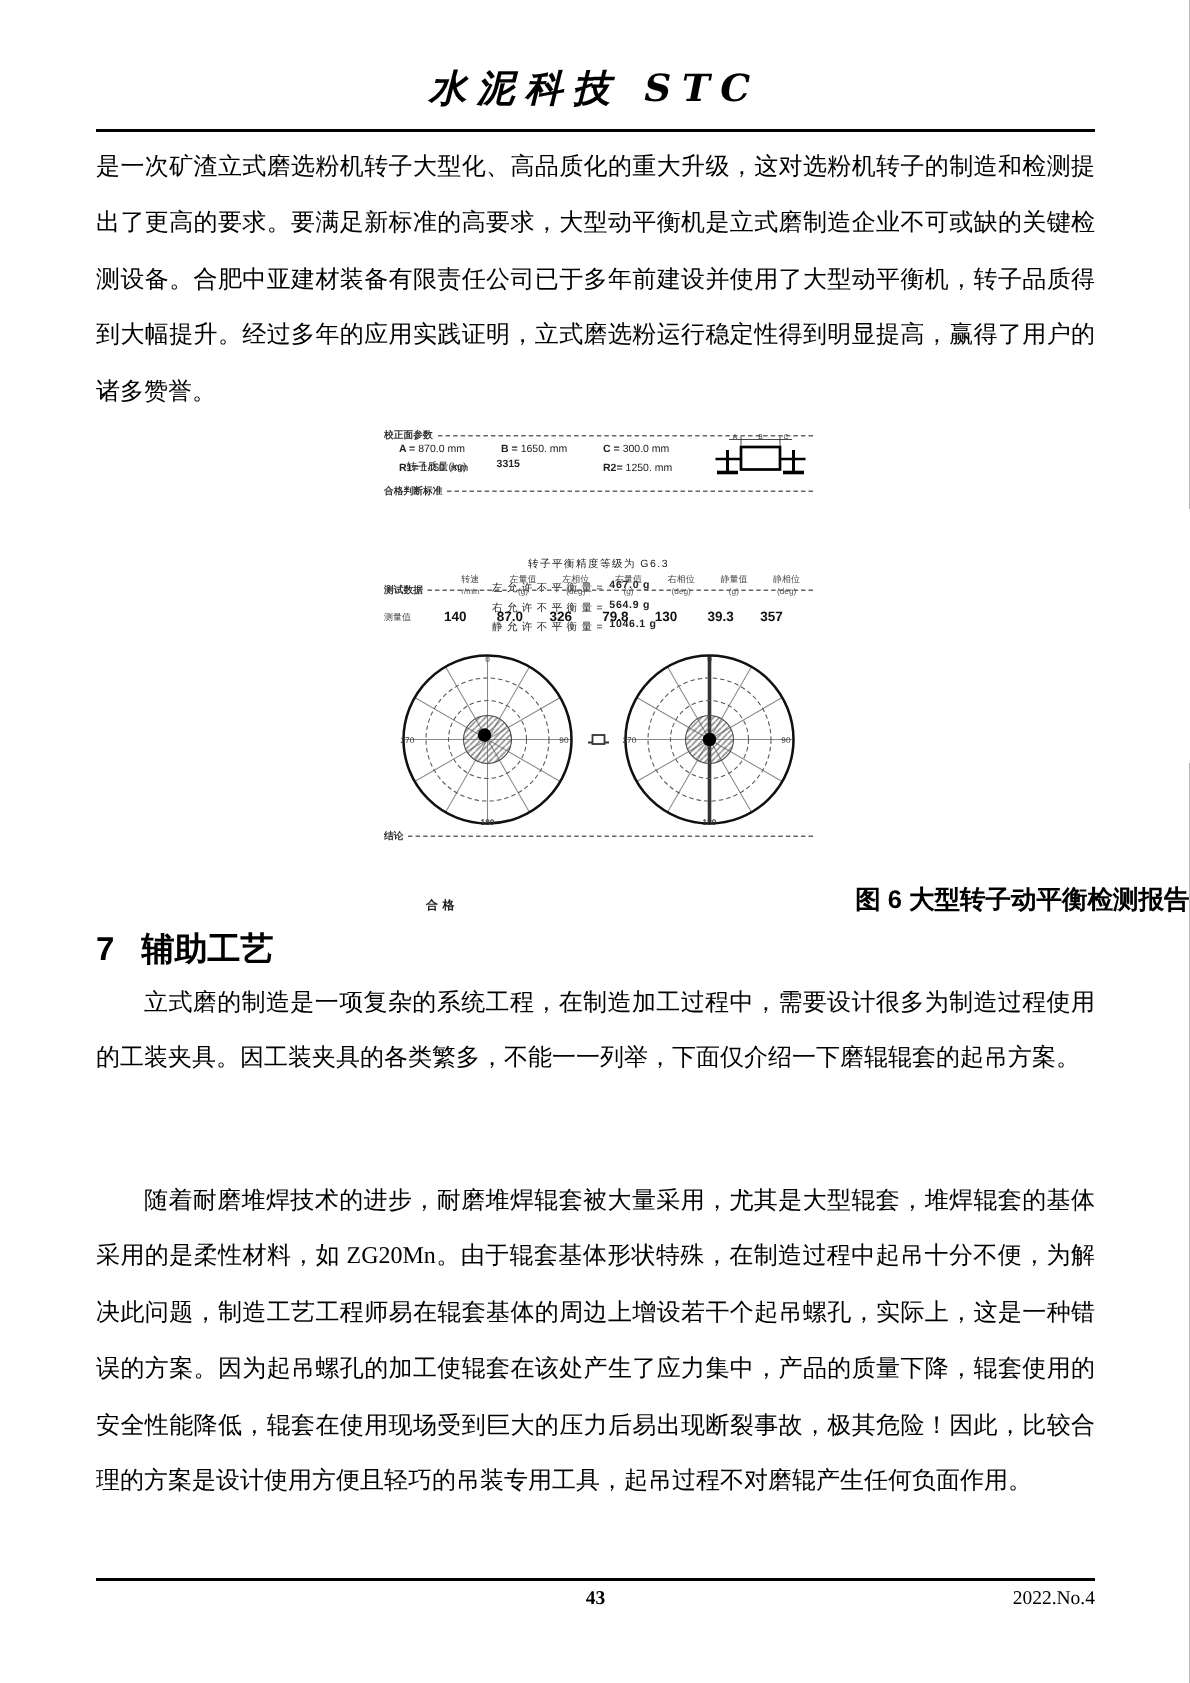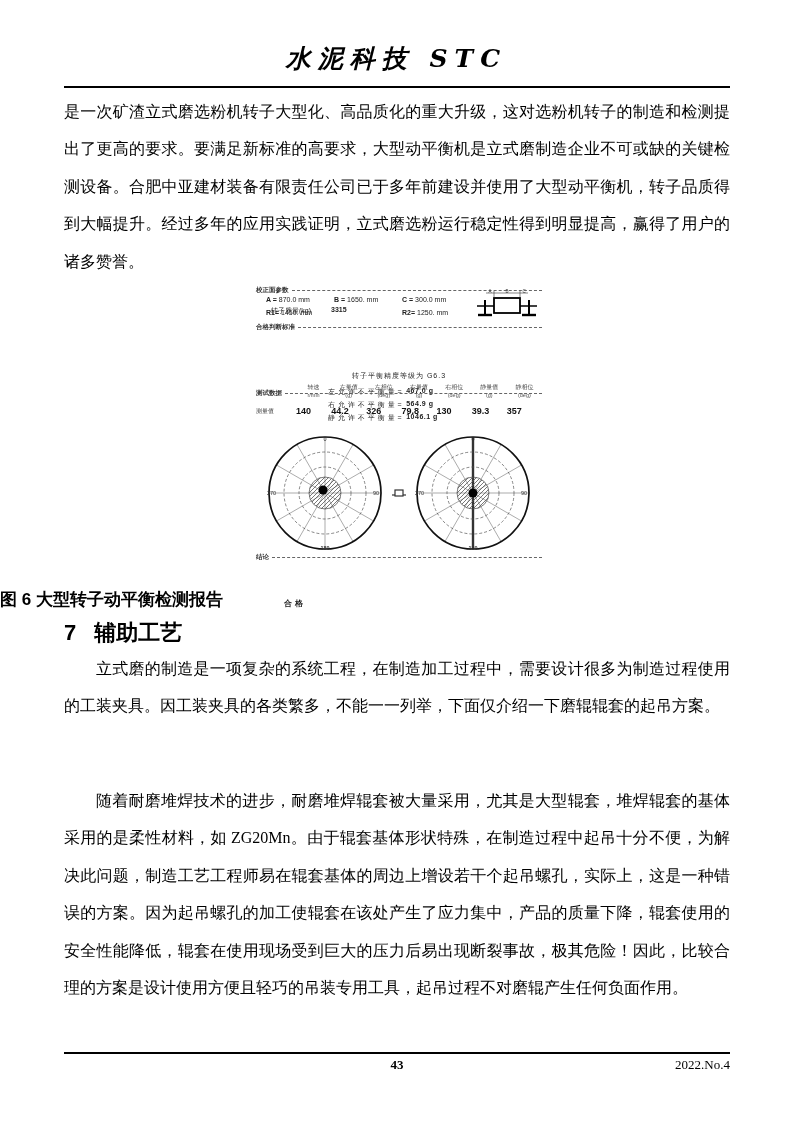--- a/index.html
+++ b/index.html
@@ -70,21 +70,21 @@
   .tval { font-size:9px; font-weight:bold; color:#111; }
   
   .charts-row {
     position:absolute; top:165px; left:0; width:286px; height:120px;
     display:flex; justify-content:center; align-items:center; gap:6px;
   }
   
   .concl-val { top:294px; padding-left:28px; font-weight:bold; font-size:8px; letter-spacing:3px; }
   
   .fig-caption {
-    position:absolute; top:588px; left:0; width:100%; text-align:left;
+    position:absolute; top:588px; left:0; width:100%; text-align:right;
     font-family:"Liberation Sans","DejaVu Sans",sans-serif;
     font-size:17px; font-weight:bold;
   }
   
   .footer-rule { position:absolute; top:1052px; left:64px; width:666px; height:2px; background:#000; }
   .footer-row  { position:absolute; top:1057px; left:64px; width:666px; height:20px;
                  font-size:13px; font-family:"Liberation Serif","DejaVu Serif",serif; }
   .page-number { position:absolute; left:0; width:100%; text-align:center;font-weight:bold; }
   .issue-number { position:absolute; right:0; }
 </style>
@@ -188,21 +188,21 @@
           <span class="thname">静量值</span>
           <span class="thunit">(g)</span>
         </span>
       <span class="thcell">
           <span class="thname">静相位</span>
           <span class="thunit">(deg)</span>
         </span>
 
       <span class="trowlabel">测量值</span>
       <span class="tval">140</span>
-      <span class="tval">44.2</span>
+      <span class="tval">87.0</span>
       <span class="tval">326</span>
       <span class="tval">79.8</span>
       <span class="tval">130</span>
       <span class="tval">39.3</span>
       <span class="tval">357</span>
     </div>
 
     <div class="charts-row">
 
       <svg width="120" height="120" viewBox="0 0 120 120">

